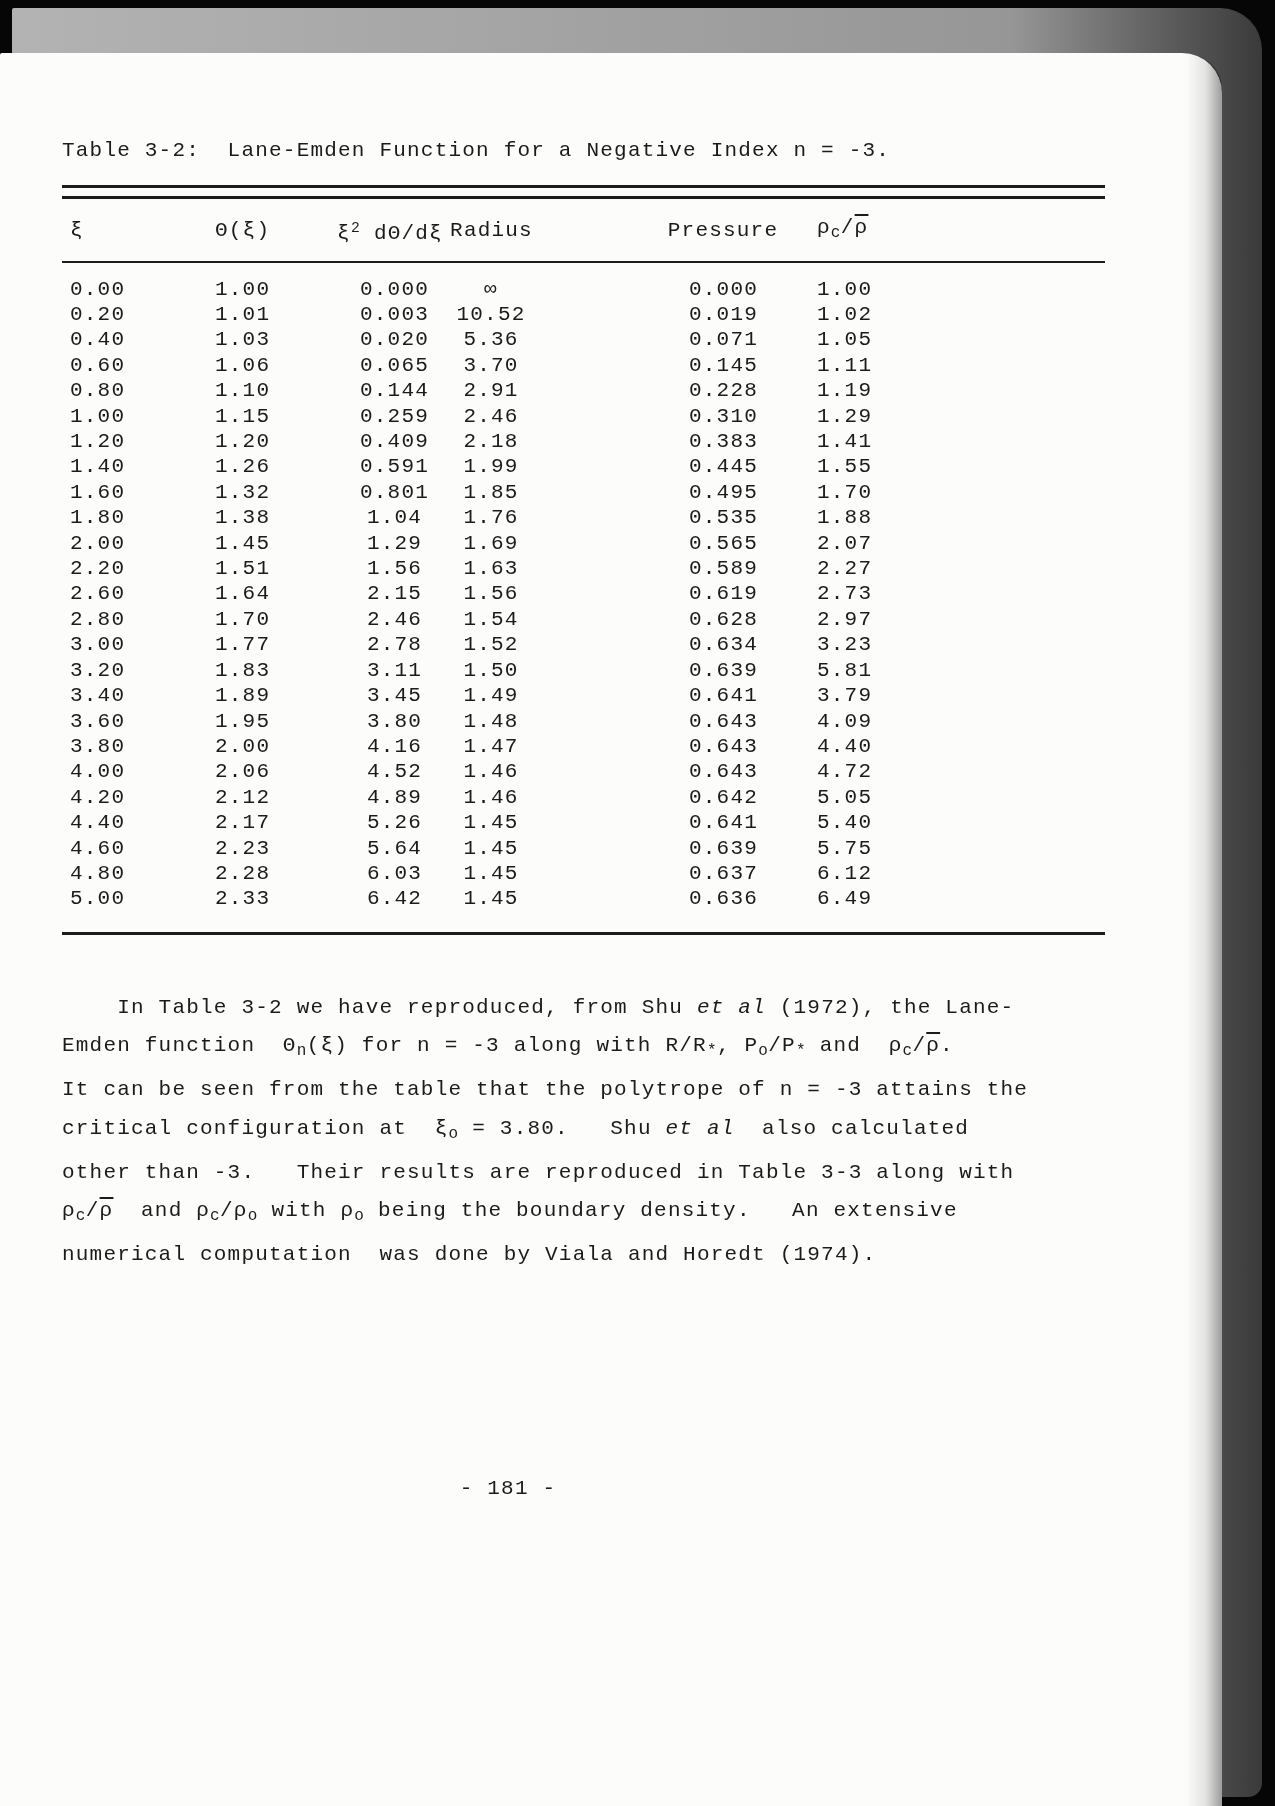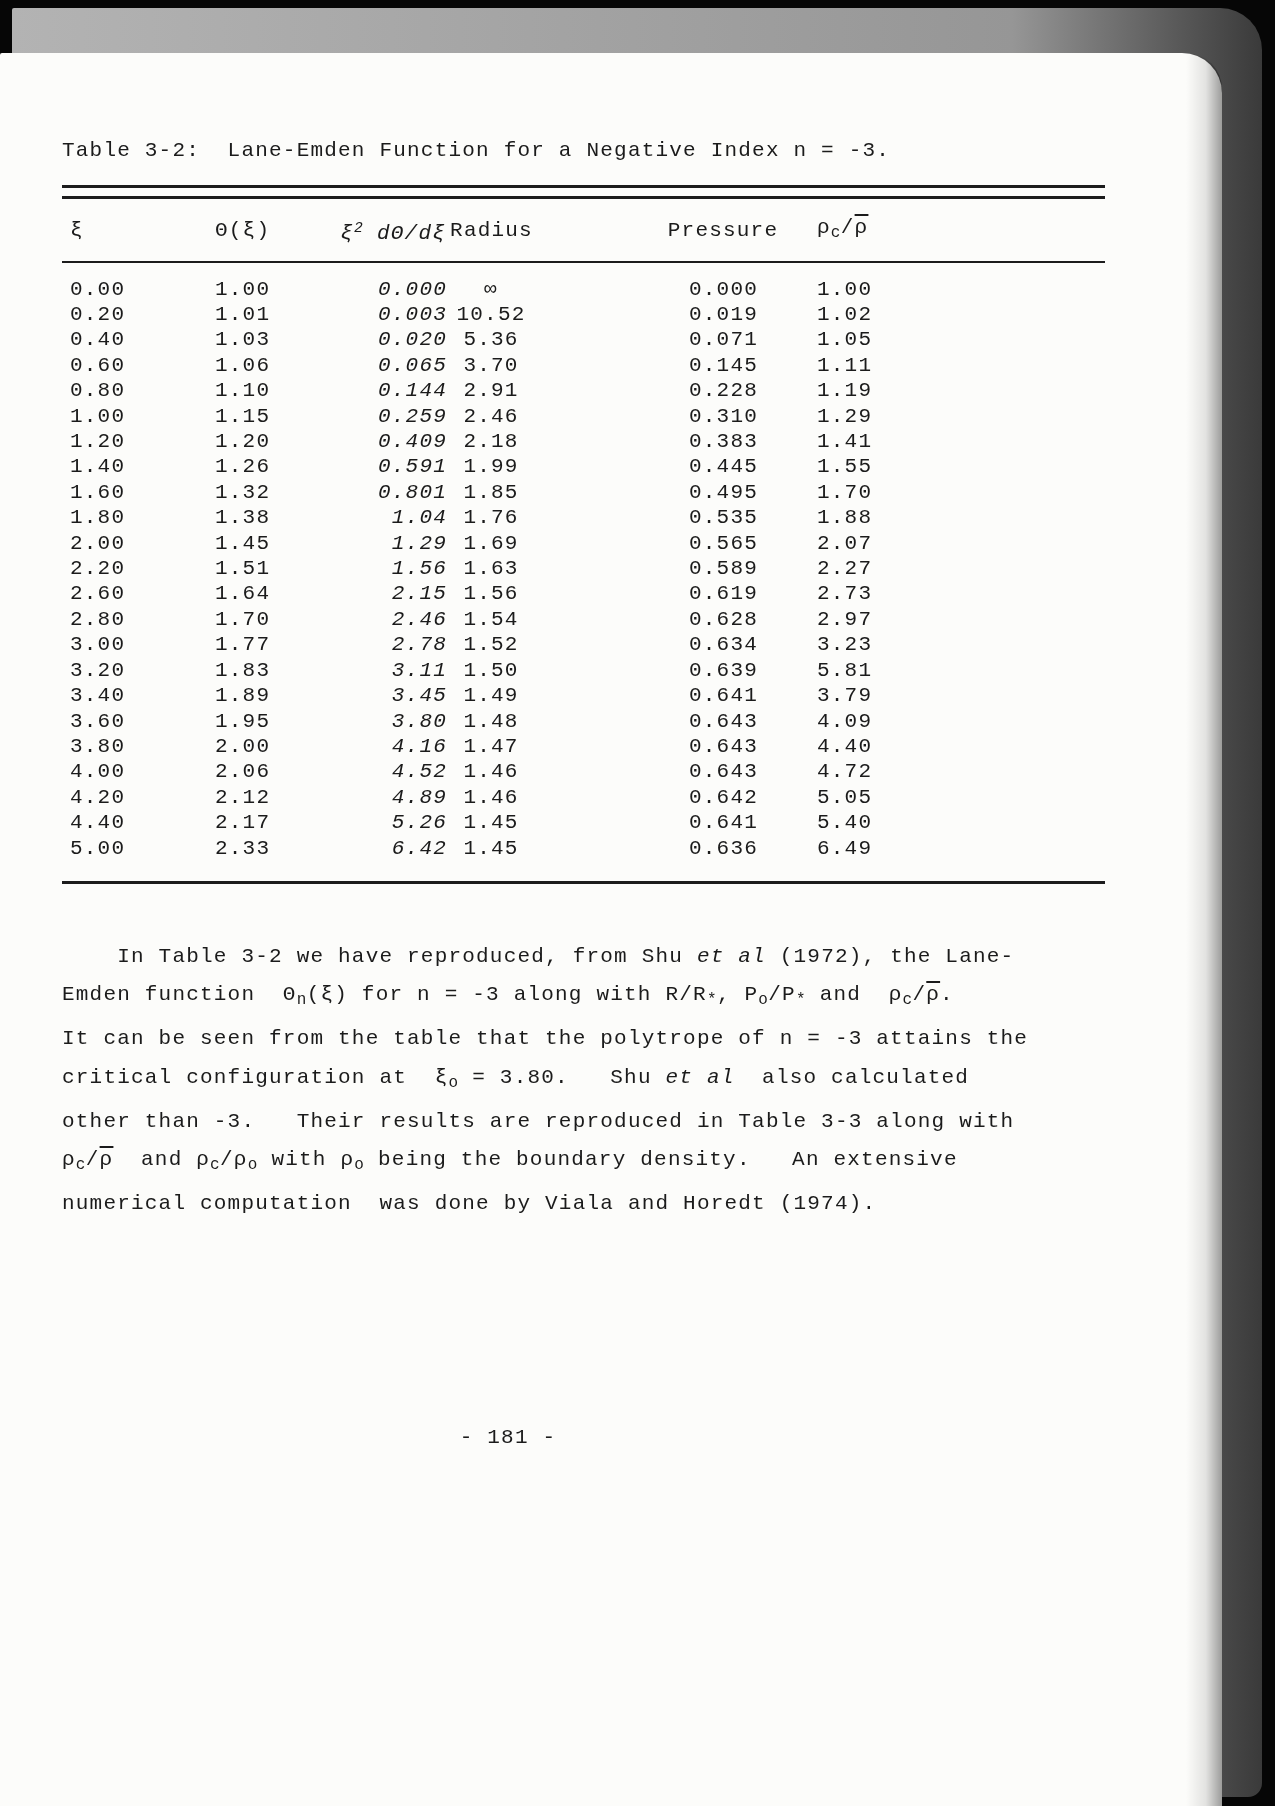--- a/index.html
+++ b/index.html
@@ -70,21 +70,21 @@
   }
   tbody td {
     padding: 0;
     line-height: 25.4px;
     white-space: nowrap;
   }
   tbody tr:first-child td { padding-top: 14px; }
 
   .c1 { text-align: left;  padding-left: 8px; }
   .c2 { text-align: left;  padding-left: 8px; }
-  .c3 { text-align: right;  padding-left: 0px; font-style: italic; }
+  .c3 { text-align: center;  padding-left: 0px; }
   td.c3 { padding-left: 8px; }
   .c4 { text-align: center; padding-right: 97px; }
   .c5 { text-align: center;  padding-left: 8px; }
   .c6 { text-align: left;  padding-left: 10px; }
 
   .rule-bottom {
     margin-top: 20px;
     border-top: 3px solid #1c1c1c;
     width: 1043px;
   }
@@ -309,20 +309,36 @@
             </tr>
             <tr>
               <td class="c1">4.40</td>
               <td class="c2">2.17</td>
               <td class="c3">5.26</td>
               <td class="c4">1.45</td>
               <td class="c5">0.641</td>
               <td class="c6">5.40</td>
             </tr>
             <tr>
+              <td class="c1">4.60</td>
+              <td class="c2">2.23</td>
+              <td class="c3">5.64</td>
+              <td class="c4">1.45</td>
+              <td class="c5">0.639</td>
+              <td class="c6">5.75</td>
+            </tr>
+            <tr>
+              <td class="c1">4.80</td>
+              <td class="c2">2.28</td>
+              <td class="c3">6.03</td>
+              <td class="c4">1.45</td>
+              <td class="c5">0.637</td>
+              <td class="c6">6.12</td>
+            </tr>
+            <tr>
               <td class="c1">5.00</td>
               <td class="c2">2.33</td>
               <td class="c3">6.42</td>
               <td class="c4">1.45</td>
               <td class="c5">0.636</td>
               <td class="c6">6.49</td>
             </tr>
           </tbody>
       </table>
 

